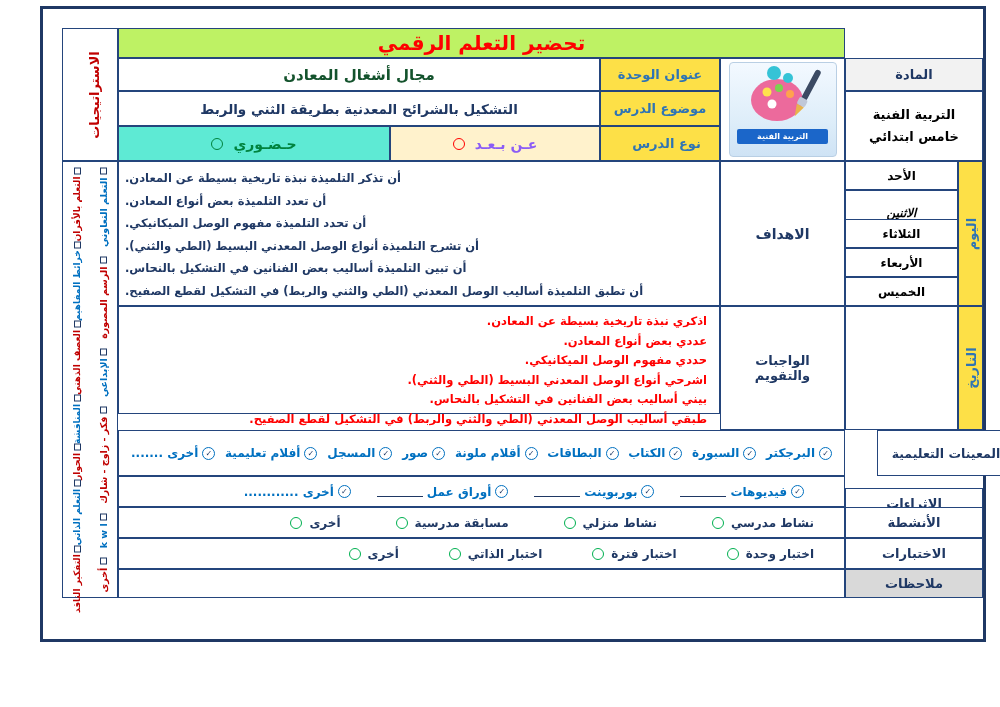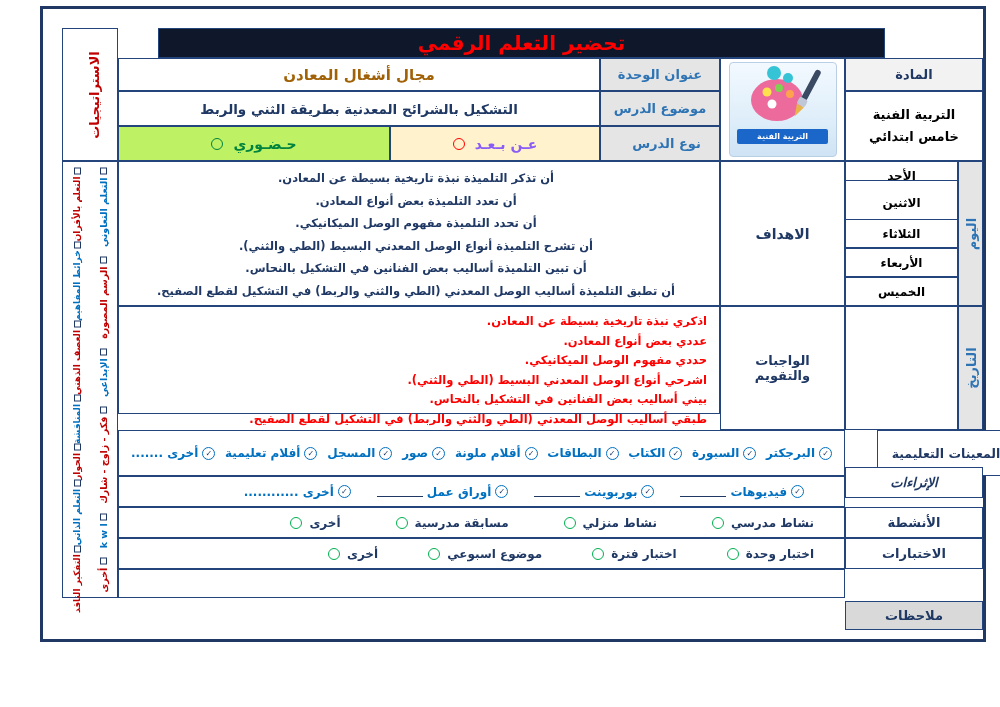--- a/index.html
+++ b/index.html
@@ -3,35 +3,35 @@
 <meta charset="utf-8">
 <style>
   * { margin:0; padding:0; box-sizing:border-box; }
   body { background:#ffffff; }
   .page { position:relative; width:1000px; height:707px; background:#fff;
           font-family:"DejaVu Sans", sans-serif; direction:rtl; overflow:hidden; }
   .frame { position:absolute; left:40px; top:6px; width:946px; height:636px;
            border:3px solid #1f3864; }
   .cell { position:absolute; border:1px solid #24457c; background:#fff; }
   .center { display:flex; align-items:center; justify-content:center; }
-  .bluebg { background:#e5e5e5; }
+  .bluebg { background:#fde047; }
   .greybg { background:#f2f2f2; }
   .dgreybg { background:#d9d9d9; }
-  .ivorybg { background:#0f172a;margin-left:40px; }
+  .ivorybg { background:#bef264; }
   .yellowbg { background:#fff2cc; }
-  .peachbg { background:#bef264; }
+  .peachbg { background:#5eead4; }
   .t-title { color:#ff0000; font-weight:bold; font-size:20px; }
   .t-bluelabel { color:#2e74b5; font-weight:bold; font-size:13px; }
   .t-navy { color:#1f3864; font-weight:bold; }
-  .t-blue { color:#a16207; font-weight:bold; }
+  .t-blue { color:#14532d; font-weight:bold; }
   .t-black { color:#000; font-weight:bold; }
   .vrot { position:absolute; left:50%; top:50%; white-space:nowrap;
           transform:translate(-50%,-50%) rotate(-90deg); }
   .obj-wrap { padding:5px 12px 0 6px; }
-  .obj-line { text-align:center; font-size:11.5px; font-weight:bold;
+  .obj-line { text-align:left; font-size:11.5px; font-weight:bold;
               color:#1f3864; line-height:22.5px; }
   .hw-line  { text-align:right; font-size:11.5px; font-weight:bold;
               color:#ff0000; line-height:19.5px; }
   .day-row { display:flex; align-items:center; justify-content:center;
              font-size:12px; font-weight:600; color:#000; }
   .aids-row { display:flex; align-items:center; justify-content:space-between;
               padding:0 12px; }
   .aid-item { display:flex; align-items:center; gap:4px; color:#0070c0;
               font-weight:bold; font-size:12px; white-space:nowrap; }
   .vcheck { width:13px; height:13px; border:1.4px solid #0070c0; border-radius:50%;
@@ -183,21 +183,21 @@
     <div class="obj-line">أن تذكر التلميذة نبذة تاريخية بسيطة عن المعادن.</div>
     <div class="obj-line">أن تعدد التلميذة بعض أنواع المعادن.</div>
     <div class="obj-line">أن تحدد التلميذة مفهوم الوصل الميكانيكي.</div>
     <div class="obj-line">أن تشرح التلميذة أنواع الوصل المعدني البسيط (الطي والثني).</div>
     <div class="obj-line">أن تبين التلميذة أساليب بعض الفنانين في التشكيل بالنحاس.</div>
     <div class="obj-line">أن تطبق التلميذة أساليب الوصل المعدني (الطي والثني والربط) في التشكيل لقطع الصفيح.</div>
   </div>
   <div class="cell center t-navy" style="left:720px;top:161px;width:125px;height:145px;font-size:14px;">الاهداف</div>
 
   <div class="cell day-row" style="left:845px;top:161px;width:113px;height:29px;">الأحد</div>
-  <div class="cell day-row" style="left:845px;top:180px;width:113px;height:46px;">الاثنين</div>
+  <div class="cell day-row" style="left:845px;top:190px;width:113px;height:46px;font-style:italic;">الاثنين</div>
   <div class="cell day-row" style="left:845px;top:219px;width:113px;height:29px;">الثلاثاء</div>
   <div class="cell day-row" style="left:845px;top:248px;width:113px;height:29px;">الأربعاء</div>
   <div class="cell day-row" style="left:845px;top:277px;width:113px;height:29px;">الخميس</div>
   <div class="cell bluebg" style="left:958px;top:161px;width:25px;height:145px;">
     <span class="vrot t-bluelabel">اليوم</span>
   </div>
 
   <div class="cell obj-wrap" style="left:118px;top:306px;width:602px;height:108px;">
     <div class="hw-line">اذكري نبذة تاريخية بسيطة عن المعادن.</div>
     <div class="hw-line">عددي بعض أنواع المعادن.</div>
@@ -267,21 +267,21 @@
     <div class="aid-item">
       <span class="vcheck">✓</span>
       <span>أوراق عمل</span>
       <span class="uline"></span>
     </div>
     <div class="aid-item">
       <span class="vcheck">✓</span>
       <span>أخرى ............</span>
     </div>
   </div>
-  <div class="cell center t-navy" style="left:845px;top:467px;width:138px;height:31px;font-size:13px;font-style:italic;">الإثراءات</div>
+  <div class="cell center t-navy" style="left:845px;top:488px;width:138px;height:31px;font-size:13px;">الإثراءات</div>
 
   <div class="cell flow-row" style="left:118px;top:507px;width:727px;height:31px;gap:55px;">
     <div class="act-item">
       <span>نشاط مدرسي</span>
       <span class="gcircle"></span>
     </div>
     <div class="act-item">
       <span>نشاط منزلي</span>
       <span class="gcircle"></span>
     </div>
@@ -299,26 +299,26 @@
   <div class="cell flow-row" style="left:118px;top:538px;width:727px;height:31px;gap:50px;">
     <div class="act-item">
       <span>اختبار وحدة</span>
       <span class="gcircle"></span>
     </div>
     <div class="act-item">
       <span>اختبار فترة</span>
       <span class="gcircle"></span>
     </div>
     <div class="act-item">
-      <span>موضوع اسبوعي</span>
+      <span>اختبار الذاتي</span>
       <span class="gcircle"></span>
     </div>
     <div class="act-item">
       <span>أخرى</span>
       <span class="gcircle"></span>
     </div>
   </div>
   <div class="cell center t-navy" style="left:845px;top:538px;width:138px;height:31px;font-size:13px;">الاختبارات</div>
 
   <div class="cell" style="left:118px;top:569px;width:727px;height:29px;"></div>
-  <div class="cell center dgreybg t-navy" style="left:845px;top:569px;width:138px;height:29px;font-size:13px;margin-top:32px;">ملاحظات</div>
+  <div class="cell center dgreybg t-navy" style="left:845px;top:569px;width:138px;height:29px;font-size:13px;">ملاحظات</div>
 
 </div>
 
 </body></html>

